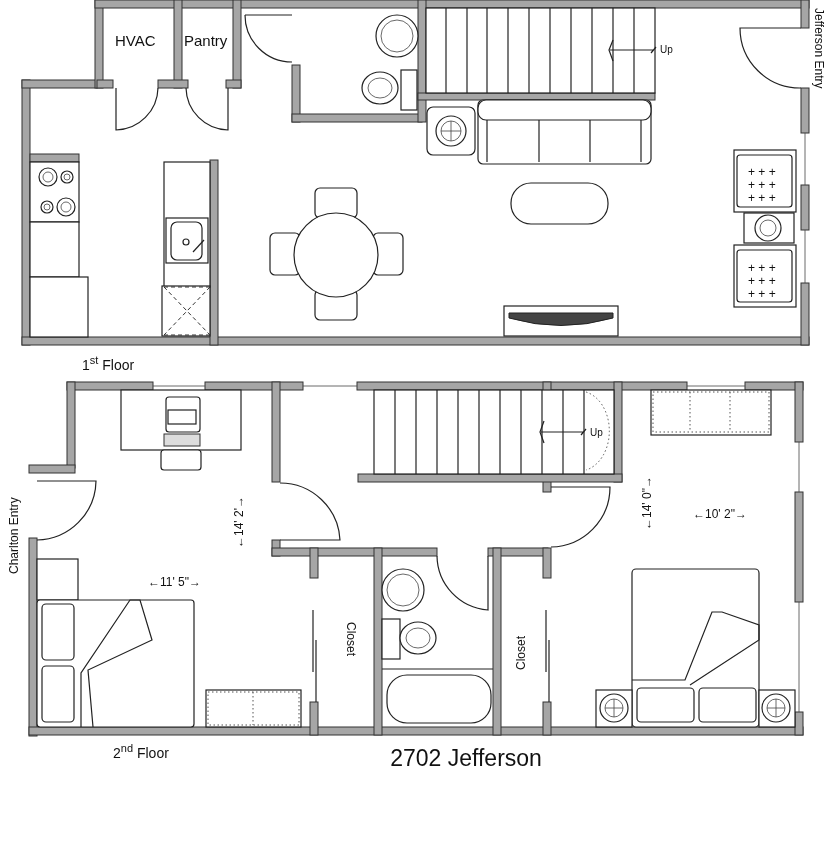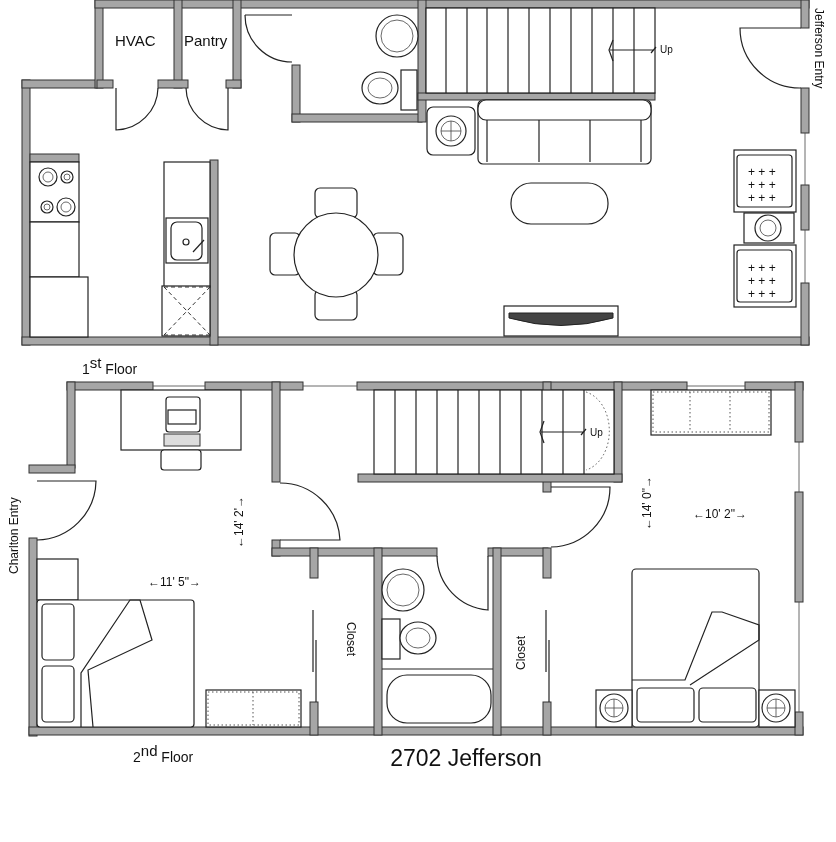--- a/index.html
+++ b/index.html
@@ -11,21 +11,21 @@
   .ln { fill: none; stroke: #222; stroke-width: 1.2; }
   .thin { fill: none; stroke: #444; stroke-width: 0.8; }
   .dash { fill: none; stroke: #333; stroke-width: 1; stroke-dasharray: 4 3; }
   .dot { fill: none; stroke: #555; stroke-width: 1; stroke-dasharray: 1.5 2.5; }
   .lbl { font-family: "Liberation Sans", sans-serif; font-size: 15px; fill: #111; }
   .lbl-sm { font-family: "Liberation Sans", sans-serif; font-size: 12px; fill: #111; }
   .lbl-xs { font-family: "Liberation Sans", sans-serif; font-size: 10px; fill: #111; }
   .title-block { position: absolute; left: 0; width: 836px; top: 743px; text-align: center; margin-left: 48px; }
   .title-line { font-size: 23px; line-height: 31px; color: #111; }
   .floor-label { position: absolute; font-size: 14px; color: #111; }
-  .floor-label sup { font-size: 15px; margin-top: 31px; }
+  .floor-label sup { font-size: 11px; margin-top: 31px; }
 </style>
 </head>
 <body>
 
 <svg width="836" height="842" viewBox="0 0 836 842">
 
   <g>
 
     <rect class="wall" x="22" y="80" width="8" height="265"></rect>
     <rect class="wall" x="22" y="337" width="787" height="8"></rect>
@@ -273,17 +273,17 @@
     <text class="lbl-sm" x="148" y="586">←11' 5"→</text>
     <text class="lbl-sm" x="0" y="0" transform="translate(243,548) rotate(-90)">←14' 2'→</text>
     <text class="lbl-sm" x="0" y="0" transform="translate(347,622) rotate(90)">Closet</text>
     <text class="lbl-sm" x="0" y="0" transform="translate(525,670) rotate(-90)">Closet</text>
     <text class="lbl-sm" x="693" y="518">←10' 2"→</text>
     <text class="lbl-sm" x="0" y="0" transform="translate(651,530) rotate(-90)">←14' 0"→</text>
   </g>
 </svg>
 
 <div class="floor-label" style="left:82px; top:354px;"><span>1</span><sup>st</sup><span> Floor</span></div>
-<div class="floor-label" style="left:133px; top:742px;"><span>2</span><sup>nd</sup><span> Floor</span></div>
+<div class="floor-label" style="left:113px; top:742px;"><span>2</span><sup>nd</sup><span> Floor</span></div>
 
 <div class="title-block">
   <div class="title-line">2702 Jefferson</div>
 </div>
 
 </body></html>

